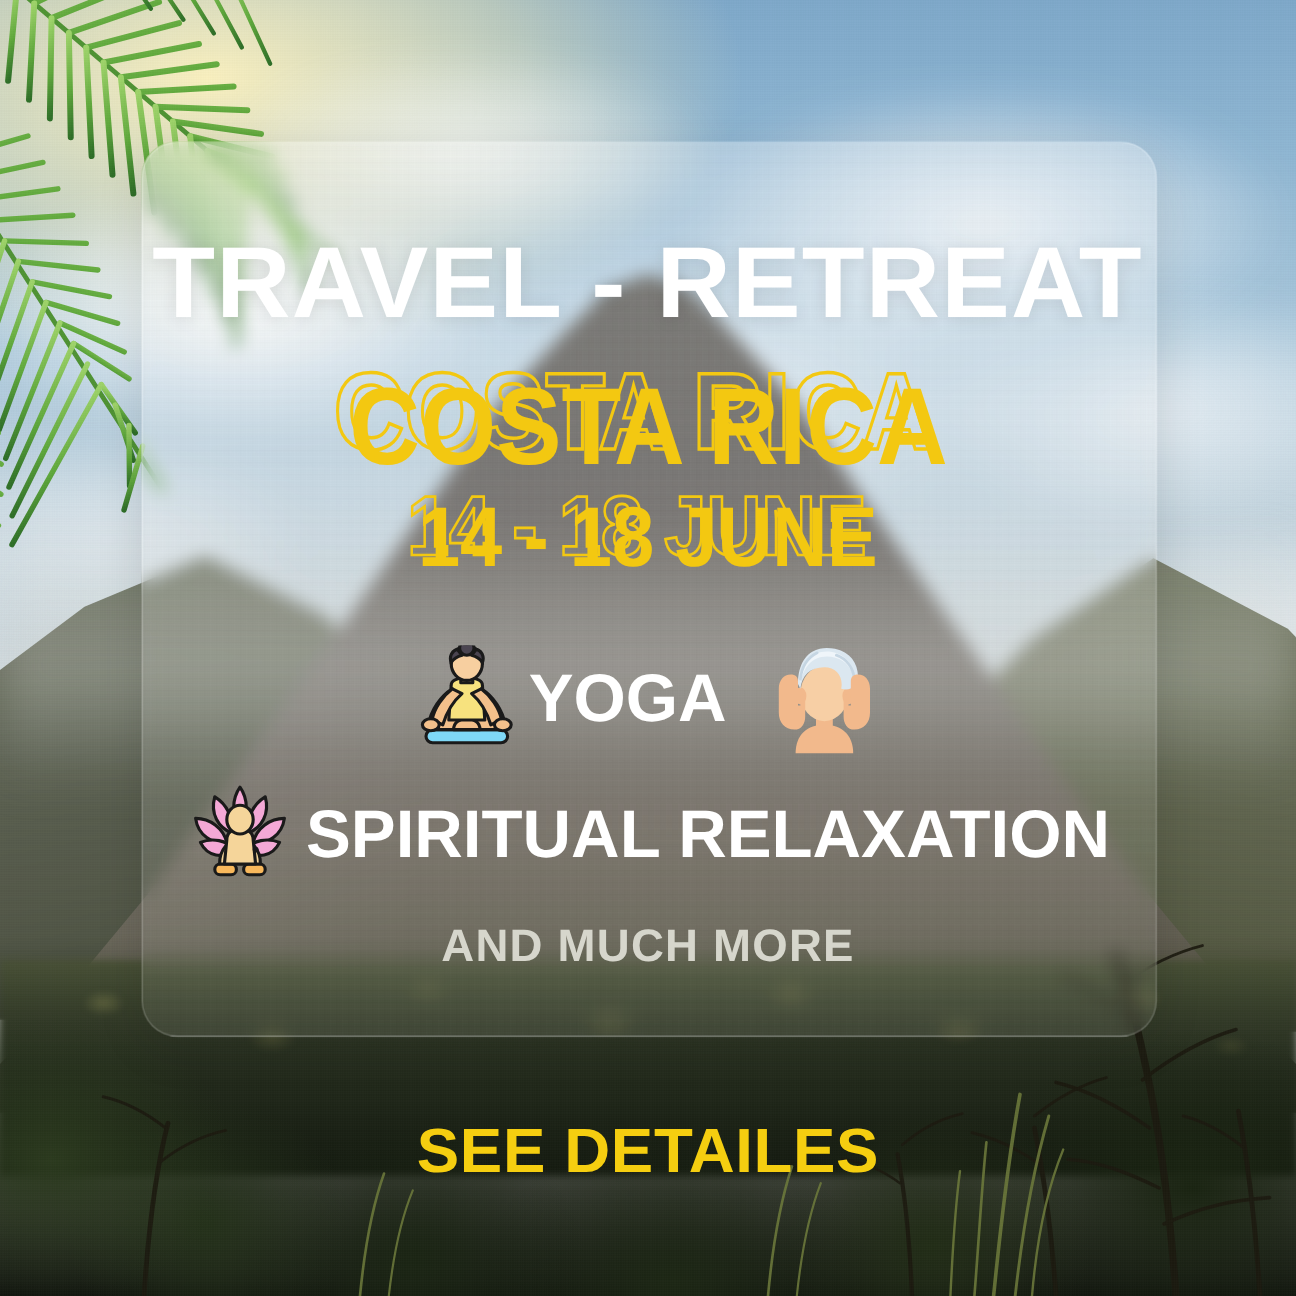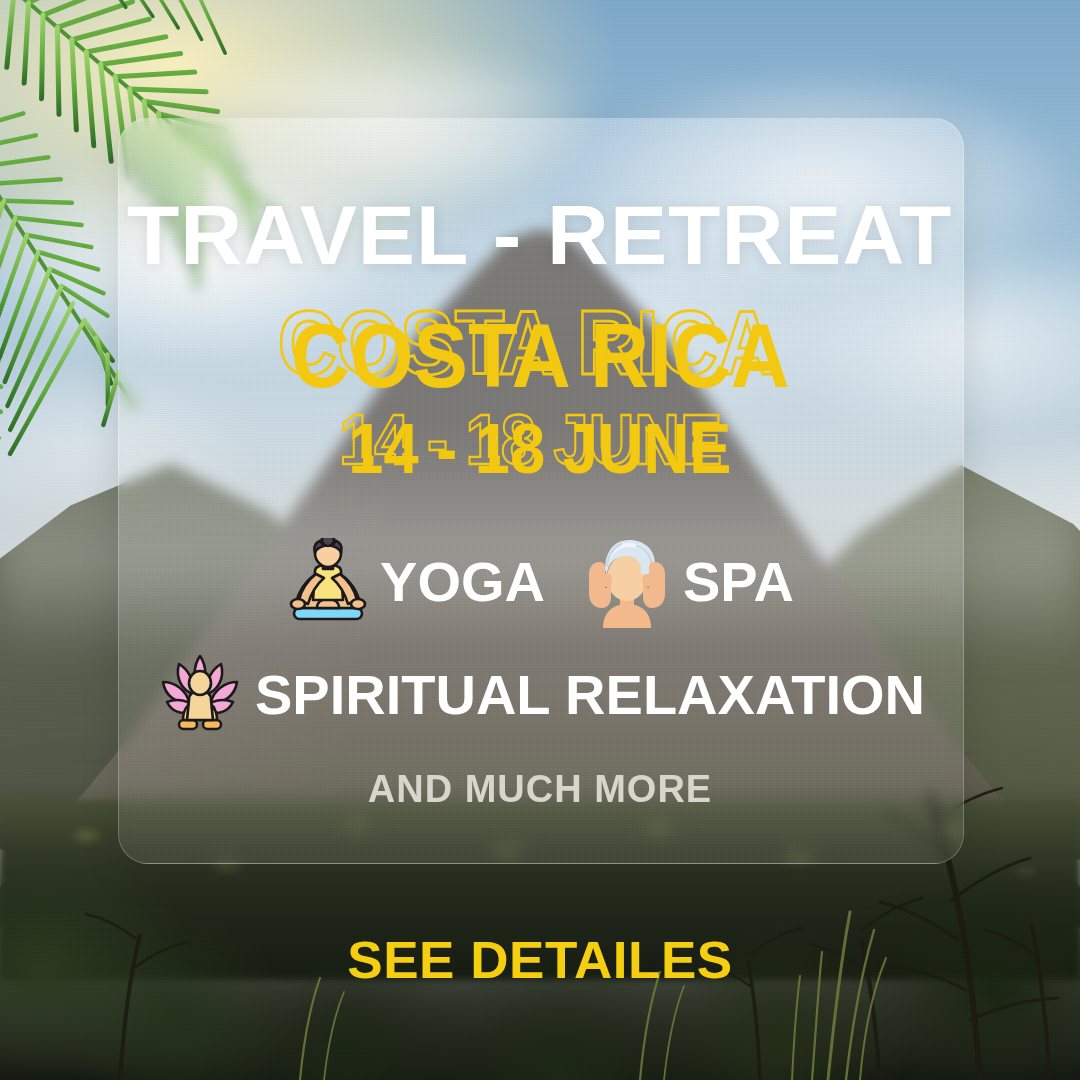--- a/index.html
+++ b/index.html
@@ -549,21 +549,20 @@
             <path d="M24 34 C24 14 34 4 48 4 C64 4 74 14 74 28 C74 36 68 40 60 38 C62 28 56 20 46 20 C34 20 27 27 26 38 Z" fill="#dbe7f0"></path>
             <path d="M26 34 C26 16 35 7 48 7 C60 7 69 15 70 26 C66 16 58 11 48 11 C36 11 28 20 26 34 Z" fill="#eff5fa"></path>
             <path d="M56 10 C64 13 70 20 71 30" fill="none" stroke="#c6d6e3" stroke-width="2.4" stroke-linecap="round"></path>
             <path d="M40 8 C32 12 27 20 26 30" fill="none" stroke="#c6d6e3" stroke-width="2.2" stroke-linecap="round"></path>
 
             <path d="M18 26 C12 26 8 31 8 38 L8 58 C8 66 13 72 21 72 C27 72 30 67 30 61 L30 45 C30 44 29 43 28 43 C27 43 26 44 26 45 L26 52 L24 52 L24 32 C24 28 22 26 18 26 Z" fill="#f2b98c"></path>
 
             <path d="M74 26 C80 26 84 31 84 38 L84 58 C84 66 79 72 71 72 C65 72 62 67 62 61 L62 45 C62 44 63 43 64 43 C65 43 66 44 66 45 L66 52 L68 52 L68 32 C68 28 70 26 74 26 Z" fill="#f2b98c"></path>
           </g>
         </svg>
-        <span class="feature-label">SPA</span>
       </div>
     </div>
 
     <div class="feature-row-wide">
       <div class="feature">
         <svg class="emoji" width="90" height="90" viewBox="0 0 90 90">
           <g stroke="#1a1a1a" stroke-width="2.6" stroke-linejoin="round">
 
             <path d="M45 6 C52 16 52 30 45 40 C38 30 38 16 45 6 Z" fill="#f4a8d6"></path>
             <path d="M24 14 C34 20 40 32 38 44 C27 40 20 28 24 14 Z" fill="#f4a8d6"></path>

